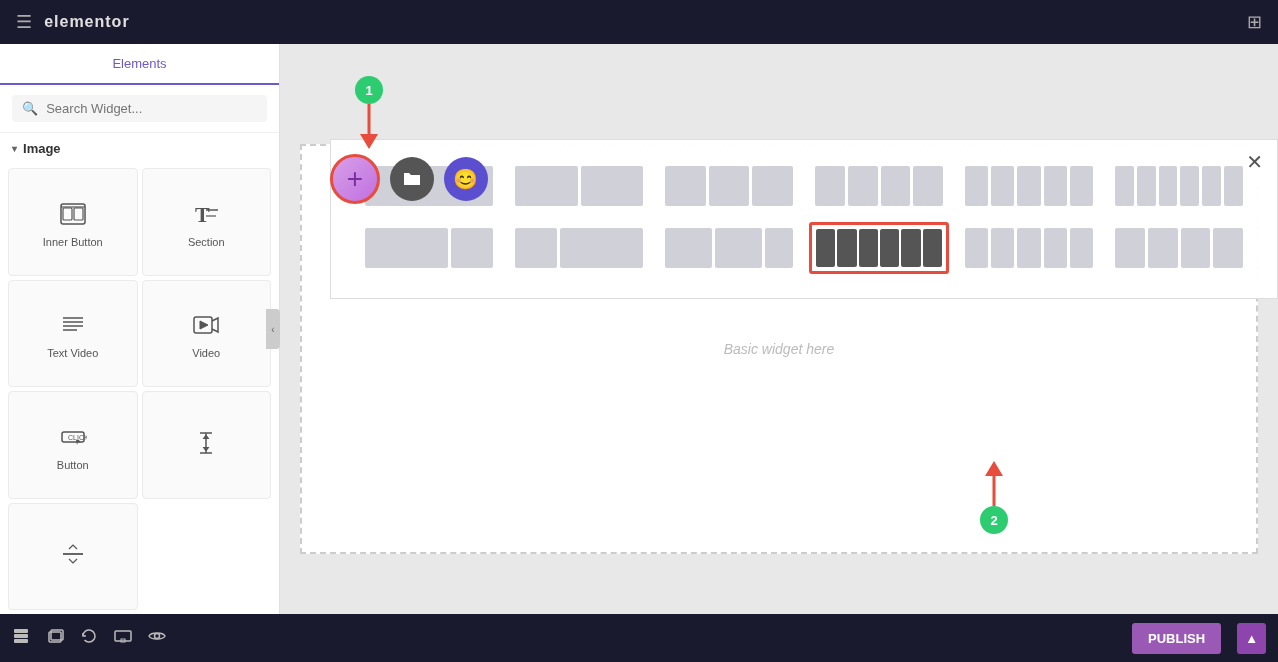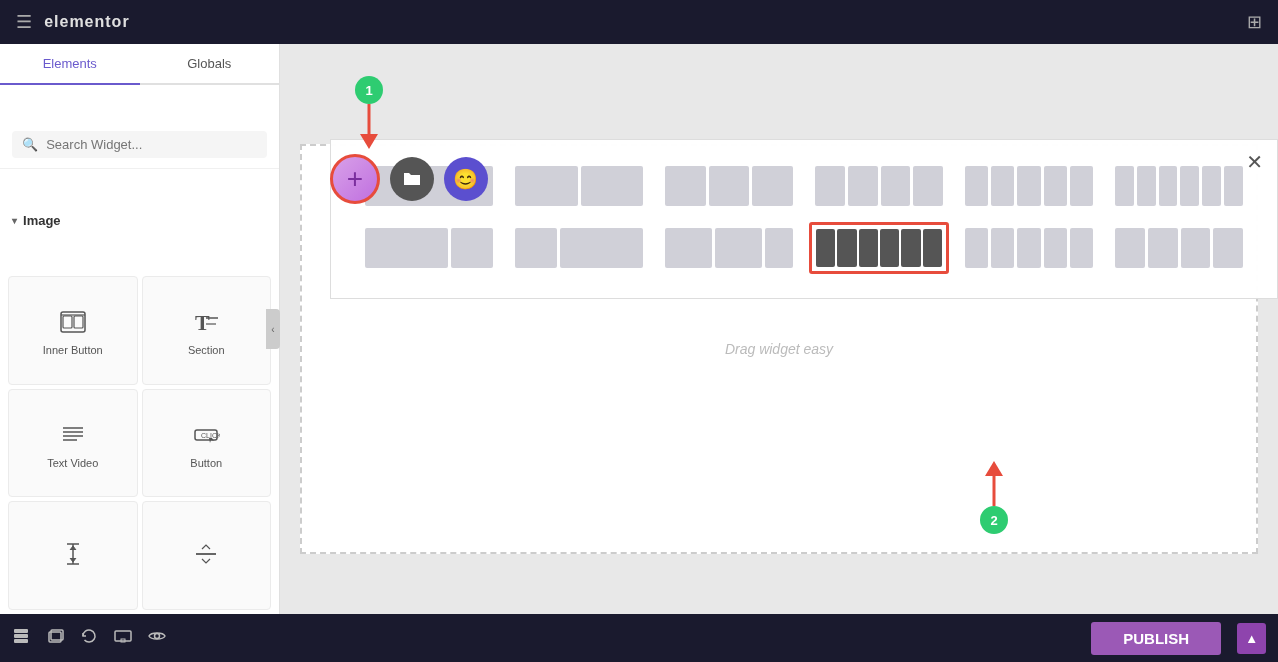--- a/index.html
+++ b/index.html
@@ -24,21 +24,20 @@
     .main-layout { display: flex; flex: 1; overflow: hidden; }
 
     
     .sidebar {
       width: 280px;
       background: #fff;
       display: flex;
       flex-direction: column;
       border-right: 1px solid #e0e0e0;
       flex-shrink: 0;
-      gap: 36px;
     }
 
     
     .tabs {
       display: flex;
       border-bottom: 2px solid #e0e0e0;
     }
     .tab {
       flex: 1;
       text-align: center;
@@ -150,22 +149,22 @@
       align-items: center;
       padding: 0 12px;
       gap: 16px;
       flex-shrink: 0;
     }
     .toolbar-icon { color: #bbb; font-size: 16px; cursor: pointer; }
     .publish-btn {
       background: #9b59b6;
       color: white;
       border: none;
-      padding: 8px 32px;
-      font-size: 15px;
+      padding: 8px 16px;
+      font-size: 13px;
       font-weight: 600;
       border-radius: 3px;
       cursor: pointer;
       margin-left: auto;
     }
     .chevron-up-btn {
       background: #8e44ad;
       color: white;
       border: none;
       padding: 8px 8px;
@@ -235,21 +234,20 @@
   </div>
   <span class="grid-icon">⊞</span>
 </div>
 
 <div class="main-layout">
 
   <div class="sidebar sidebar-relative">
 
     <div class="tabs">
       <div class="tab active">Elements</div>
-      <div class="tab">Globals</div>
     </div>
 
     <div class="search-bar">
       <div class="search-input-wrap">
         <span class="search-icon">🔍</span>
         <input class="search-input" type="text" placeholder="Search Widget..." style="">
       </div>
     </div>
 
 
@@ -289,20 +287,30 @@
           <svg class="widget-svg" viewBox="0 0 28 28" fill="none">
             <line x1="4" y1="7" x2="24" y2="7" stroke="#555" stroke-width="1.5"></line>
             <line x1="4" y1="11" x2="24" y2="11" stroke="#555" stroke-width="1.5"></line>
             <line x1="4" y1="15" x2="24" y2="15" stroke="#555" stroke-width="1.5"></line>
             <line x1="4" y1="19" x2="18" y2="19" stroke="#555" stroke-width="1.5"></line>
           </svg>
         </div>
         <span class="widget-label">Text Video</span>
       </div>
 
+      <div class="widget-item">
+        <div class="widget-icon">
+          <svg class="widget-svg" viewBox="0 0 28 28" fill="none">
+            <rect x="2" y="6" width="18" height="16" rx="2" stroke="#555" stroke-width="1.5" fill="none"></rect>
+            <polyline points="20,10 26,7 26,21 20,18" stroke="#555" stroke-width="1.5" fill="none"></polyline>
+            <polygon points="8,10 16,14 8,18" stroke="#555" stroke-width="1" fill="#555"></polygon>
+          </svg>
+        </div>
+        <span class="widget-label">Video</span>
+      </div>
 
       <div class="widget-item">
         <div class="widget-icon">
           <svg class="widget-svg" viewBox="0 0 28 28" fill="none">
             <rect x="3" y="9" width="22" height="10" rx="2" stroke="#555" stroke-width="1.5" fill="none"></rect>
             <text x="9" y="17" font-size="7" fill="#555" font-family="sans-serif">CLICK</text>
             <path d="M20 17 L22 20 L19 19 L18 22 L17 17 L20 17" fill="#555"></path>
           </svg>
         </div>
         <span class="widget-label">Button</span>
@@ -359,21 +367,21 @@
           <path d="M2 6 L2 16 L18 16 L18 6 L9 6 L7 4 L2 4 Z" fill="white"></path>
         </svg>
       </div>
 
       <div style="width:44px;height:44px;border-radius:50%;background:#5b4fcf;display:flex;align-items:center;justify-content:center;cursor:pointer;font-size:20px;">
         <span>😊</span>
       </div>
     </div>
 
     <div style="position:absolute; top:100px; left:20px; right:20px; bottom:60px; border:2px dashed #ccc; background:#fff; display:flex; align-items:center; justify-content:center;">
-      <span style="font-style:italic; color:#bbb; font-size:14px;">Drag widget easy</span>
+      <span style="font-style:italic; color:#bbb; font-size:14px;">Basic widget here</span>
     </div>
 
     <div style="position:absolute; top:95px; left:50px; right:0; background:rgba(255,255,255,0.97); padding:20px 28px 24px; border:1px solid #ddd; z-index:10;">
       <button style="position:absolute;top:10px;right:14px;background:none;border:none;font-size:20px;cursor:pointer;color:#555;">✕</button>
 
       <div style="display:grid;grid-template-columns:repeat(6,1fr);gap:10px;margin-bottom:10px;">
 
         <div class="struct-opt" style="display:flex;gap:3px;height:52px;cursor:pointer;padding:4px;border-radius:3px;border:2px solid transparent;">
           <div style="background:#d0d0d8;border-radius:2px;flex:1;"></div>
         </div>

